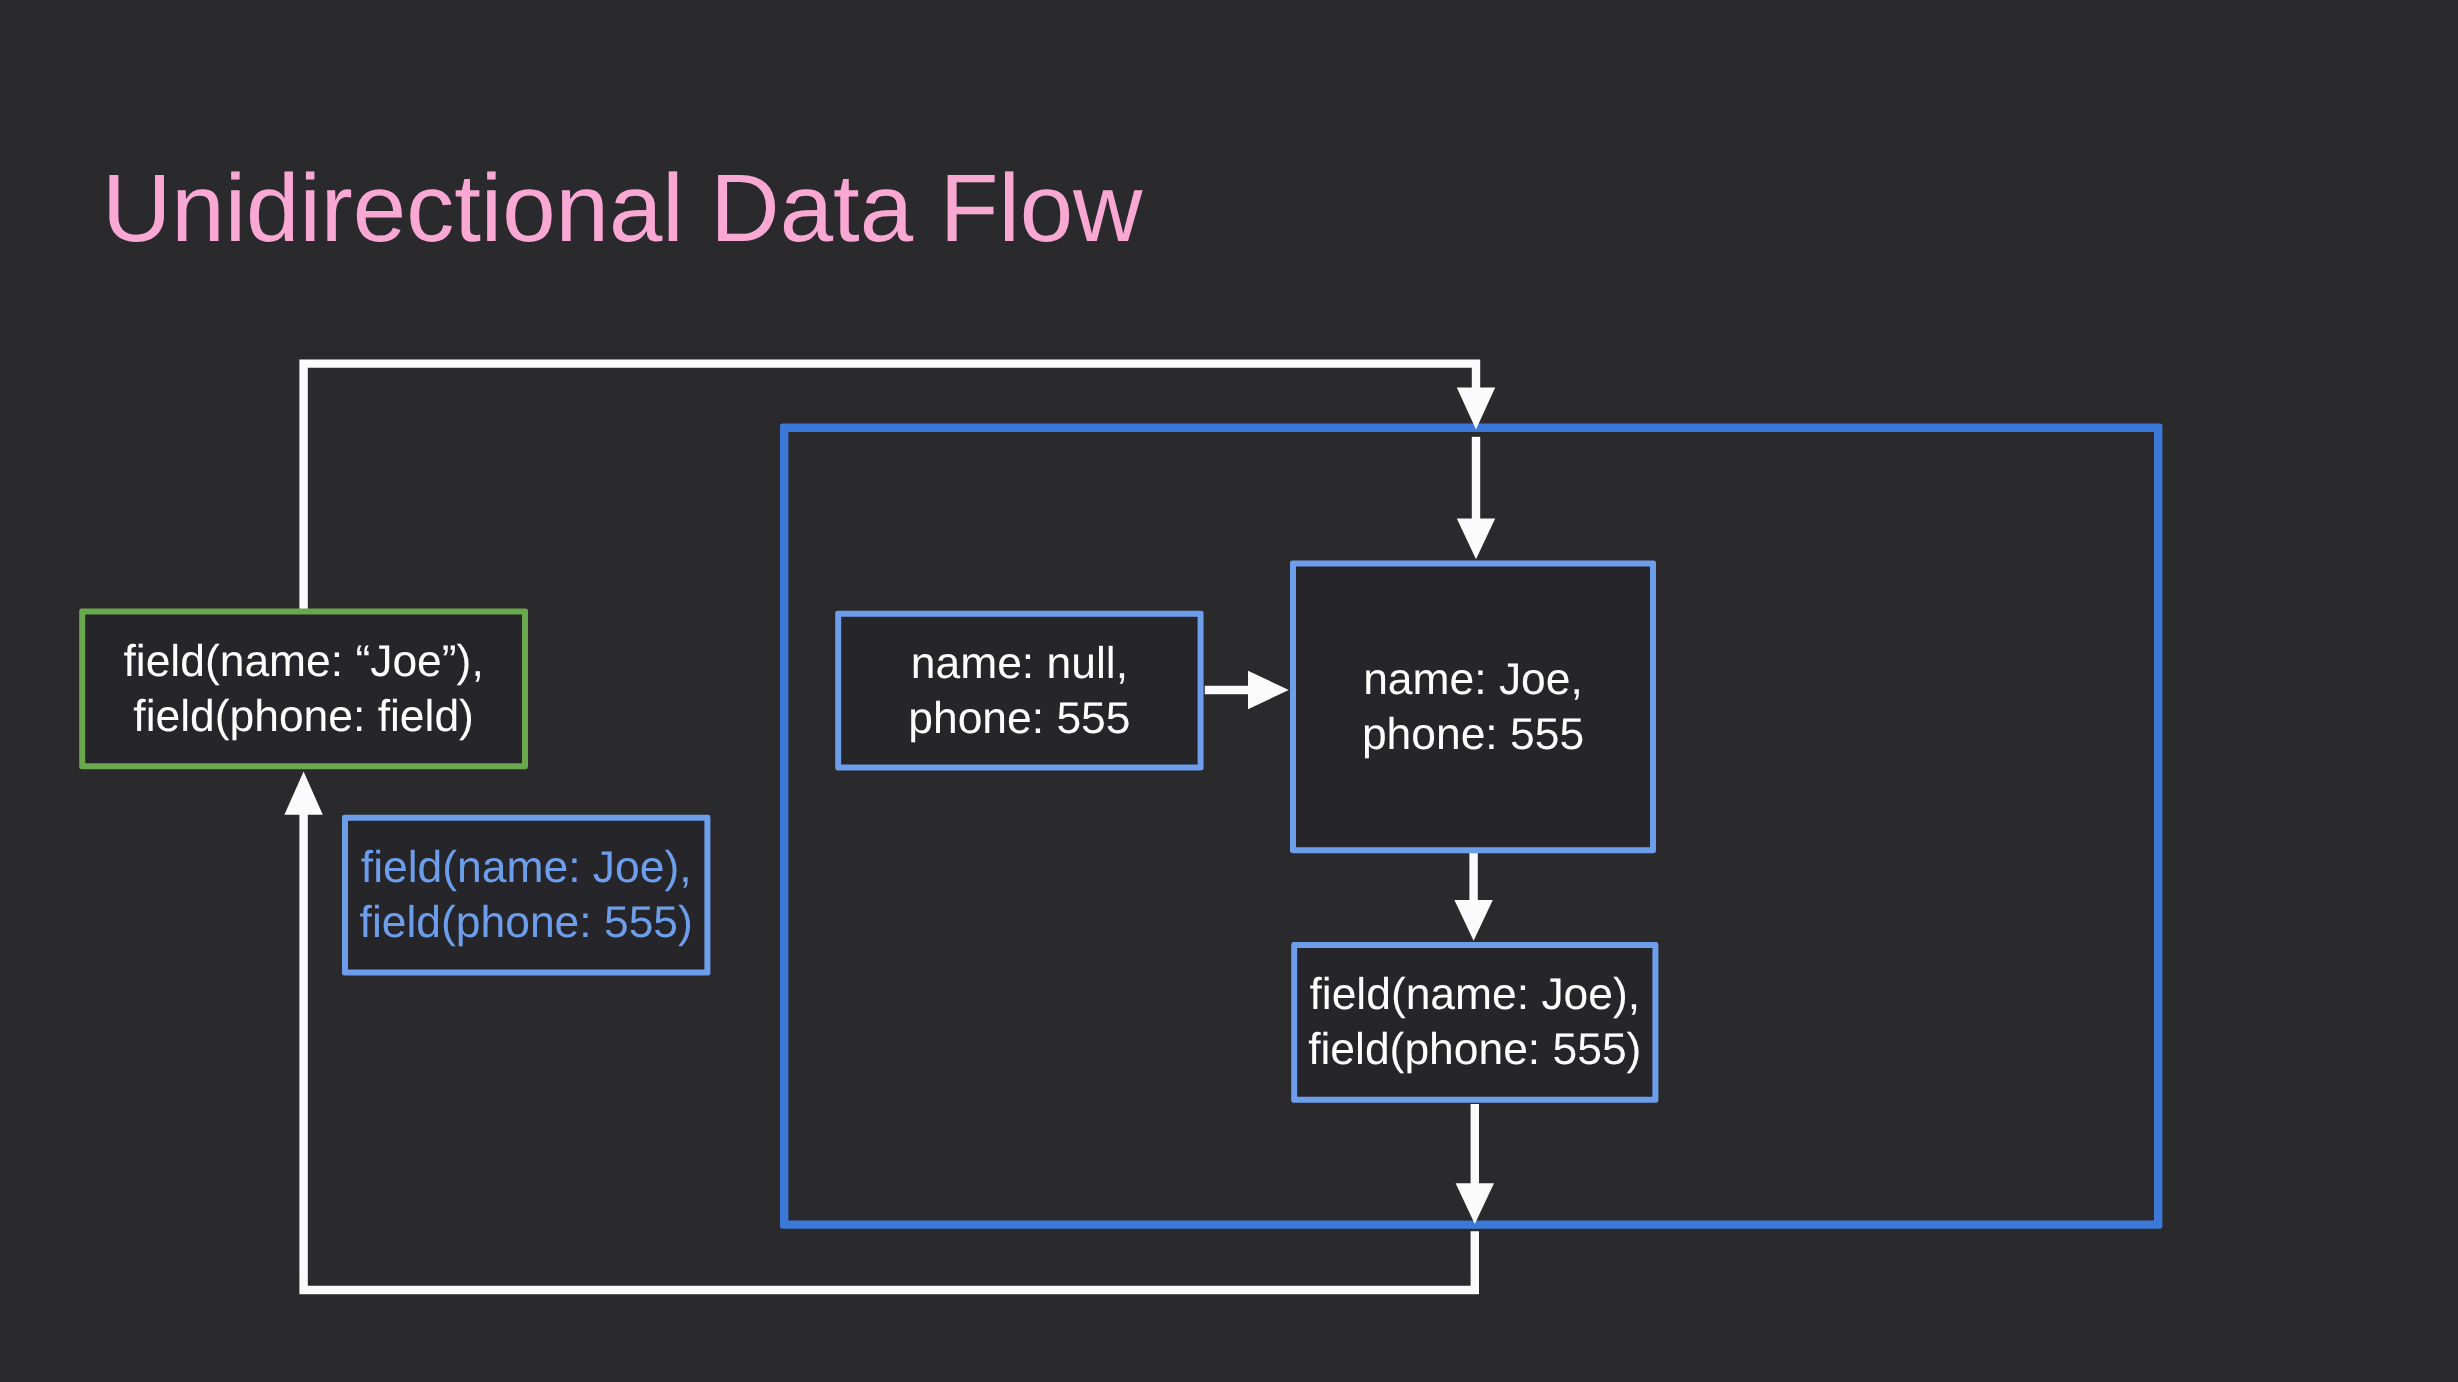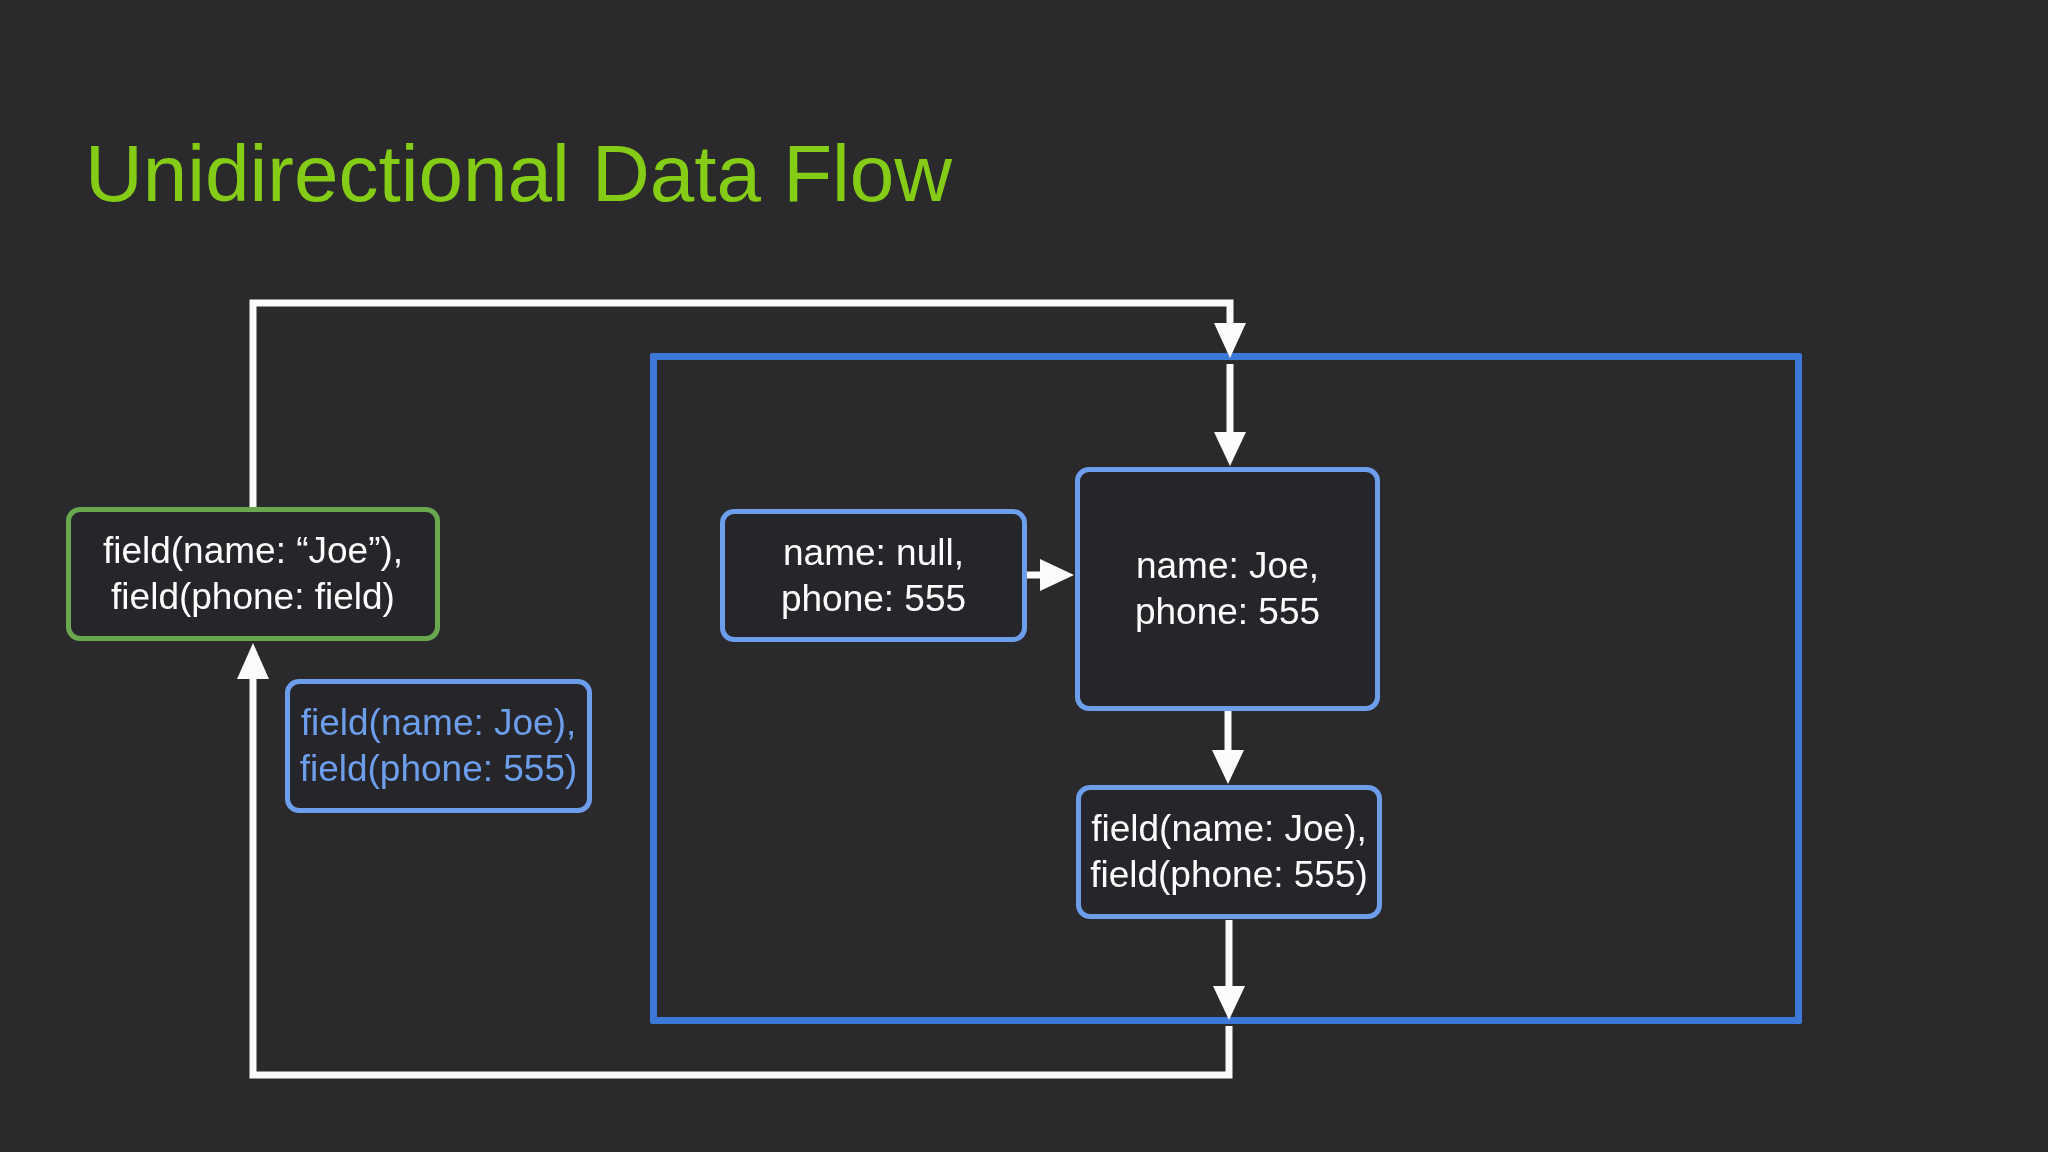--- a/index.html
+++ b/index.html
@@ -14,21 +14,21 @@
     height: 1152px;
     background: #2A292B;
     overflow: hidden;
   }
   .slide-title {
     position: absolute;
     left: 85px;
     top: 128px;
     font-size: 80px;
     font-weight: 400;
-    color: #84cc16;
+    color: #f9a8d4;
     white-space: nowrap;
   }
   .arrows {
     position: absolute;
     left: 0;
     top: 0;
     width: 2048px;
     height: 1152px;
     pointer-events: none;
   }
@@ -47,30 +47,30 @@
     box-sizing: border-box;
     display: flex;
     flex-direction: column;
     align-items: center;
     justify-content: center;
     text-align: center;
     font-size: 37px;
     line-height: 46px;
     color: #FDFDFD;
     background: #262529;
-    border-radius: 14px;
+    border-radius: 2px;
   }
   .box span { display: block; white-space: nowrap; }
   .green-border { border: 5px solid #6AA84F; }
   .blue-border  { border: 5px solid #6D9EEB; }
   .blue-text    { color: #6D9EEB; }
 
   .initial-fields-box   { left: 66px;   top: 507px; width: 374px; height: 134px; }
   .updated-label-box    { left: 285px;  top: 679px; width: 307px; height: 134px; }
-  .state-before-box     { left: 696px;  top: 509px; width: 307px; height: 133px; margin-left: 24px; }
+  .state-before-box     { left: 696px;  top: 509px; width: 307px; height: 133px; }
   .state-after-box      { left: 1075px; top: 467px; width: 305px; height: 244px; }
   .rendered-fields-box  { left: 1076px; top: 785px; width: 306px; height: 134px; }
 </style>
 </head>
 <body>
 
 <div class="stage">
 
   <div class="big-rect"></div>
 

